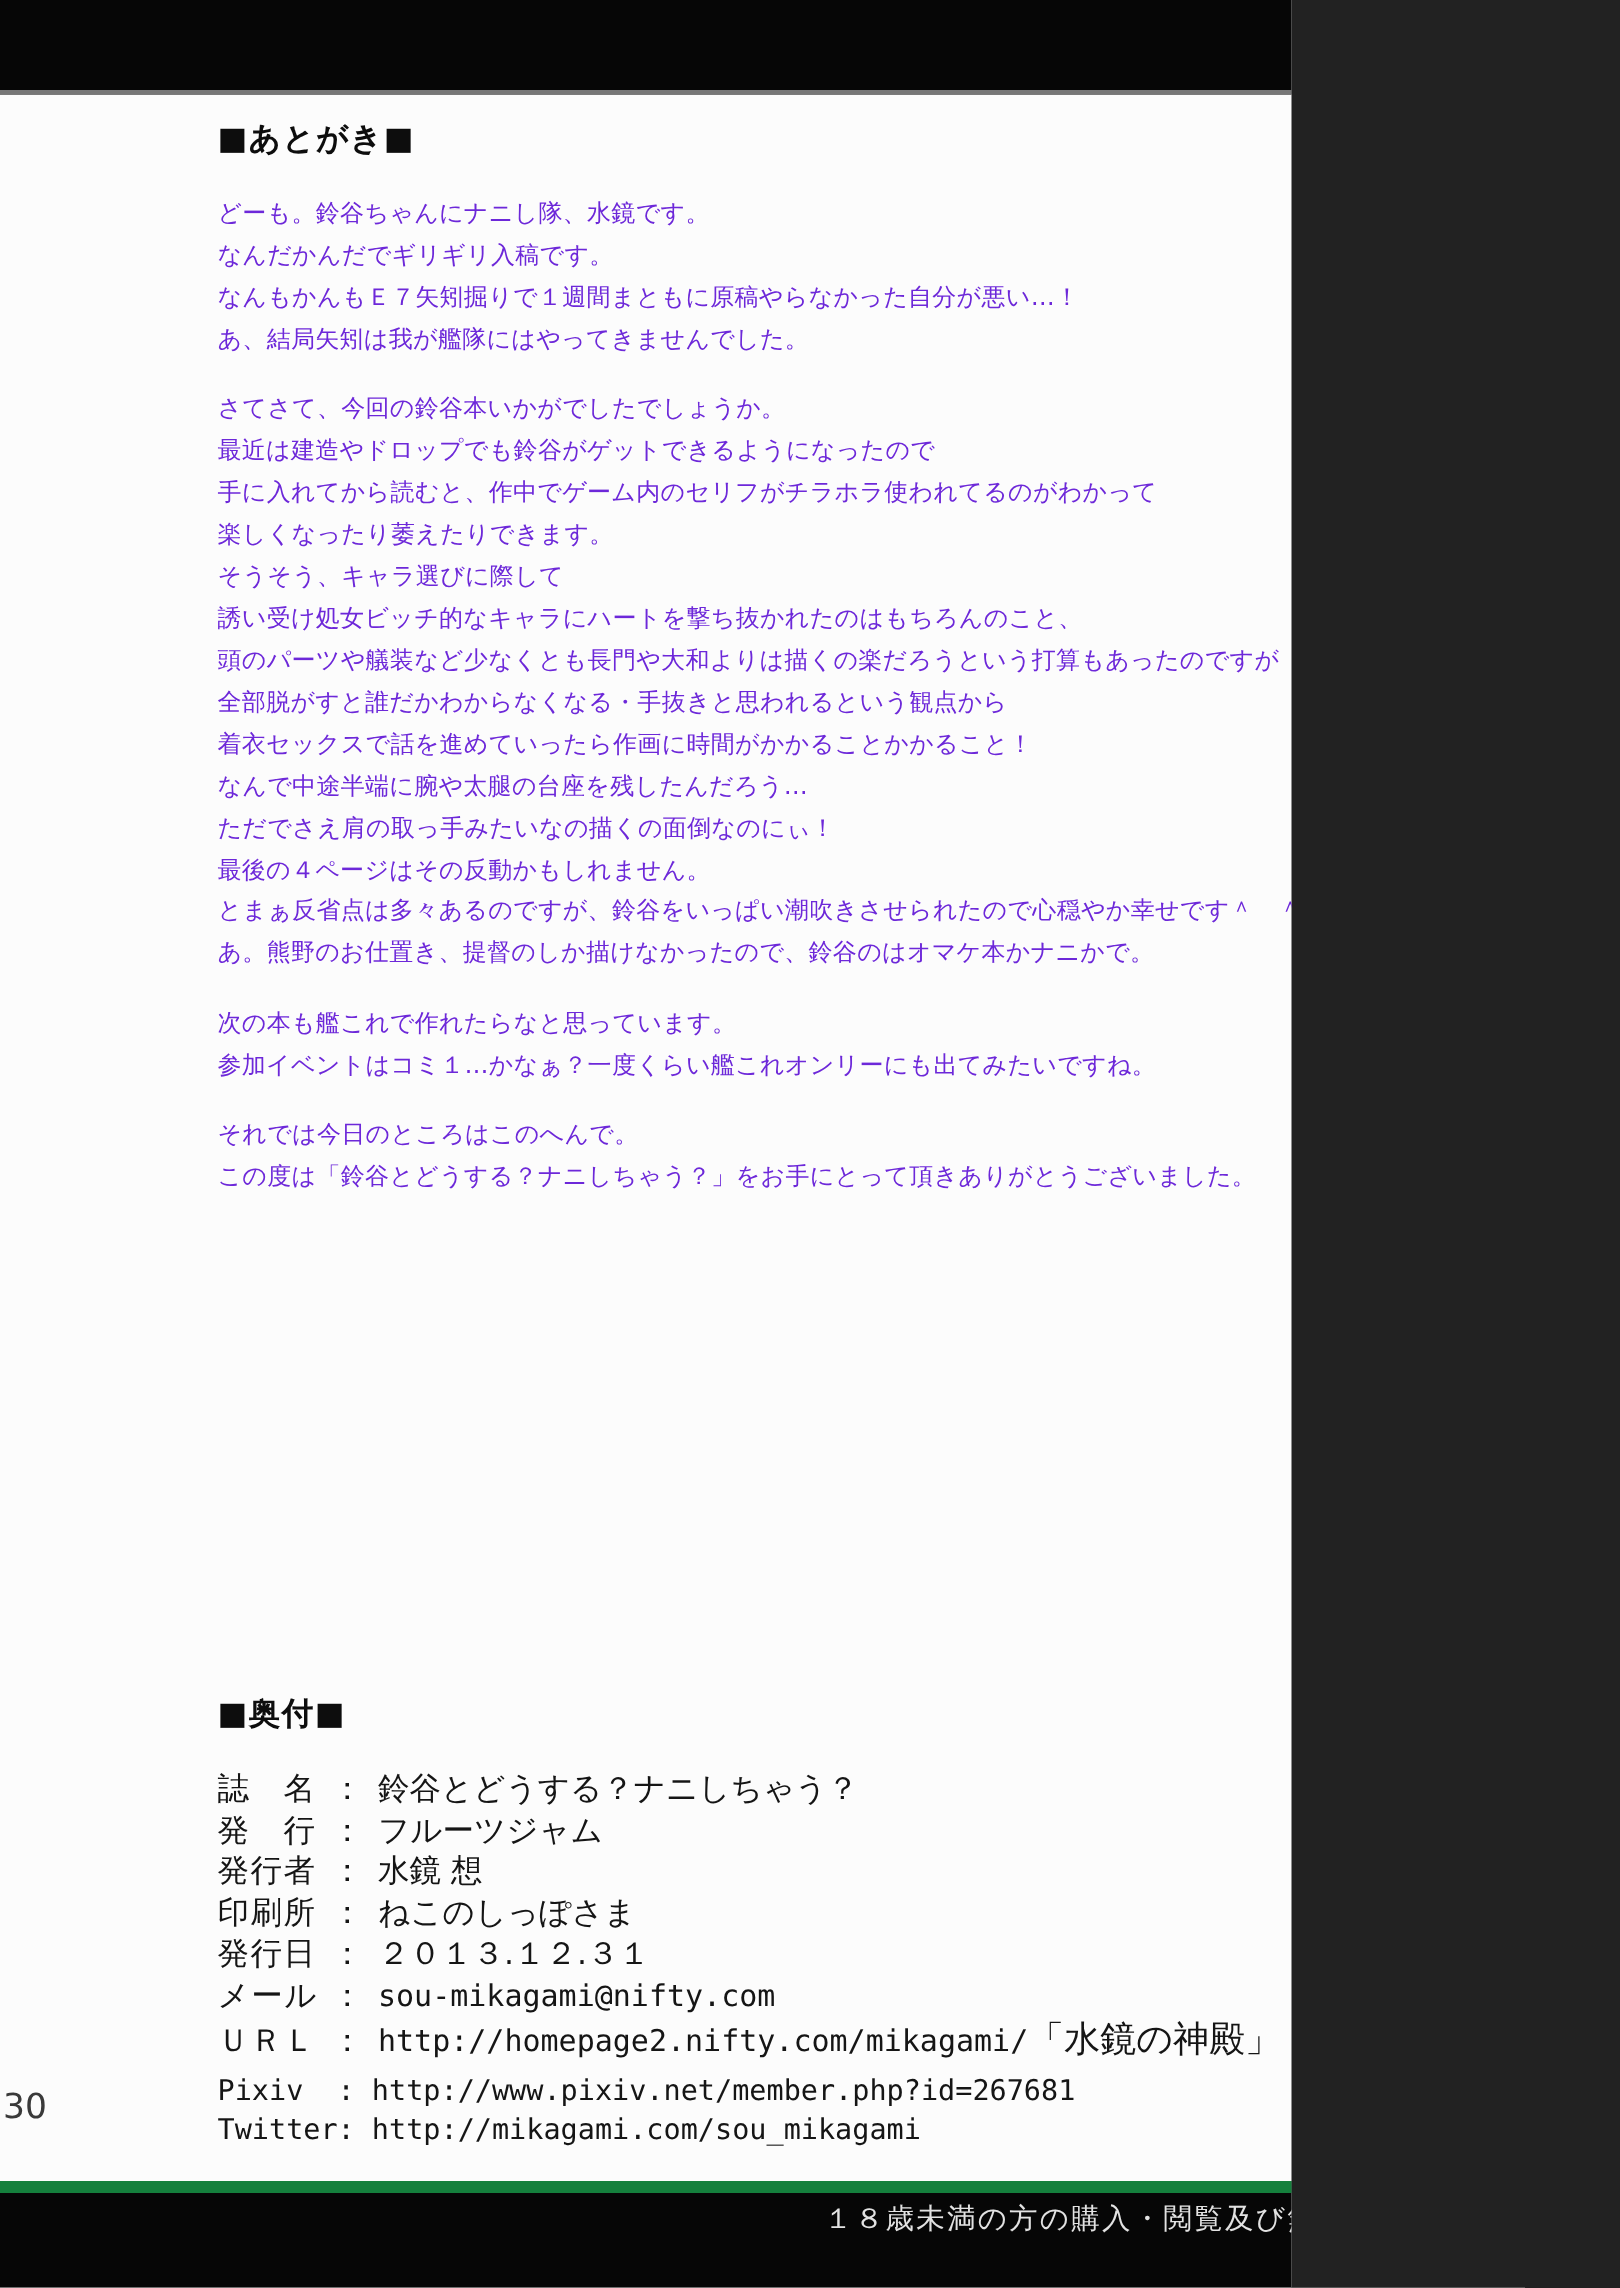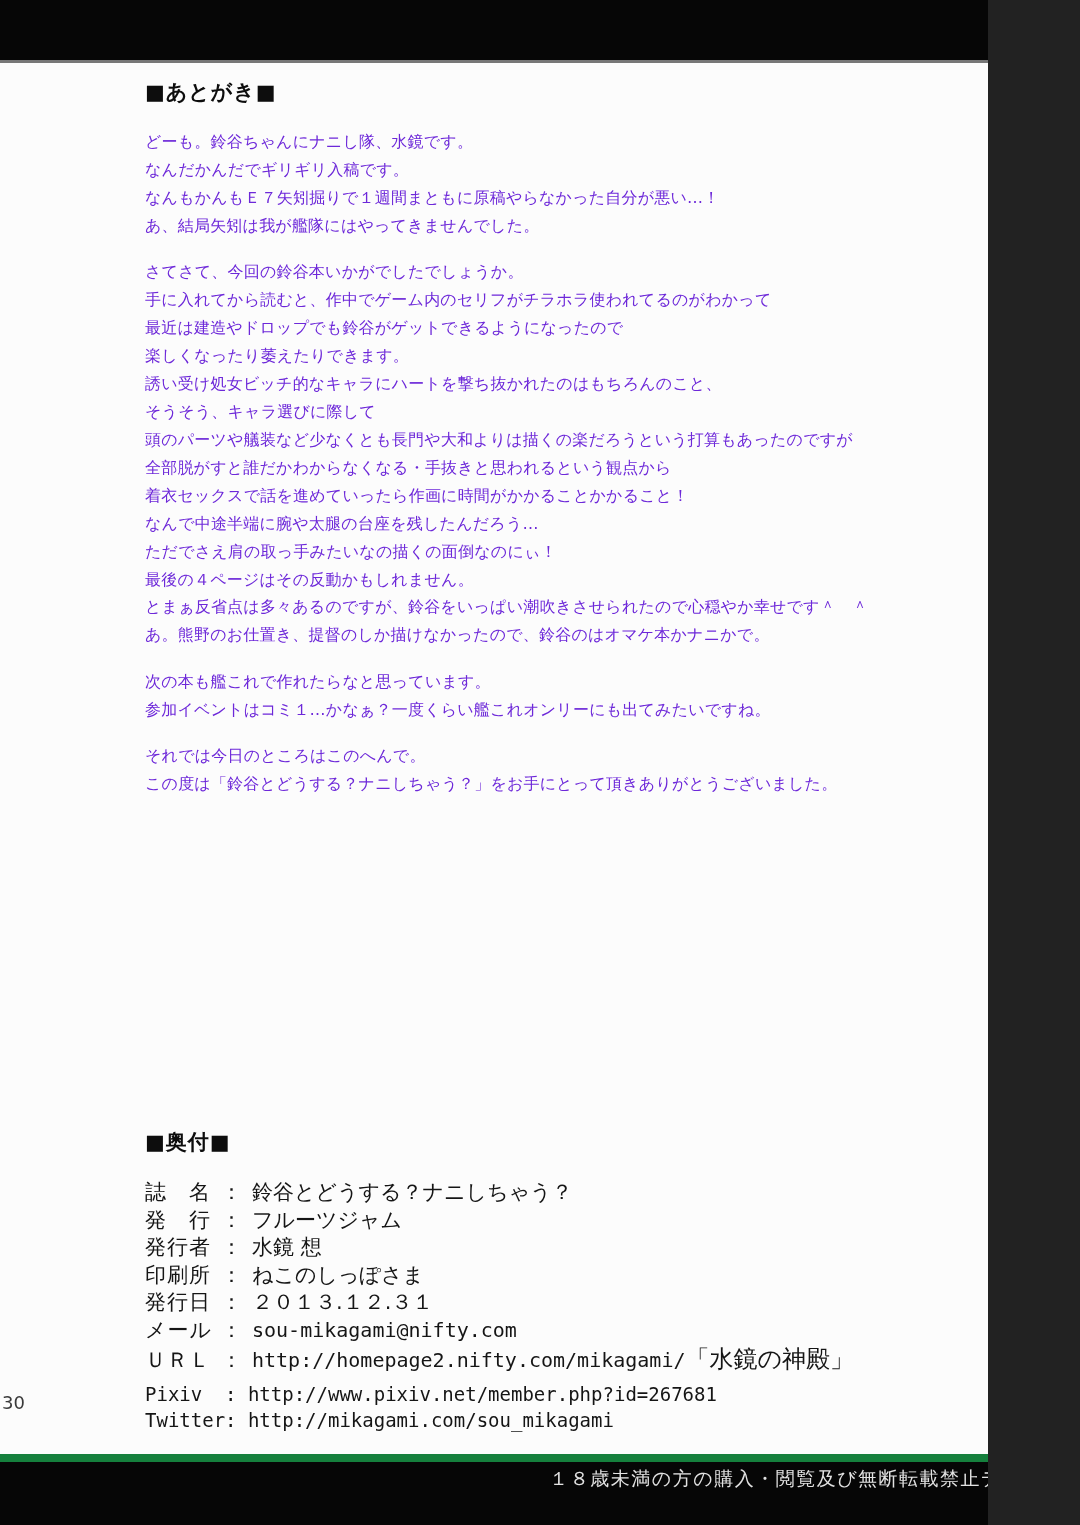--- a/index.html
+++ b/index.html
@@ -1,19 +1,19 @@
 <!DOCTYPE html>
 <html><head>
 <meta charset="utf-8">
 <style>
   * { margin: 0; padding: 0; box-sizing: border-box; }
   html, body { background: #222; }
   .page {
     position: relative;
-    width: 988px;
+    width: 861px;
     height: 1525px;
     background: #fcfcfc;
     overflow: hidden;
     font-family: "DejaVu Sans", "Liberation Sans", sans-serif;
     color: #111;
   }
   .bar { position: absolute; left: 0; width: 1080px; background: #060606; }
   .bar.top { top: 0; height: 63px; border-bottom: 3px solid #777; }
   .bar.bottom { top: 1454px; height: 71px; border-top: 8px solid #15803d; }
   .sec-title {
@@ -62,21 +62,21 @@
     font-size: 19px;
     line-height: 26px;
     color: #151515;
   }
   .link-row { white-space: pre; }
   .link-label { display: inline-block; width: 80px; }
   .page-number {
     position: absolute;
     left: 2px;
     top: 1392px;
-    font-size: 18px;
+    font-size: 23px;
     color: #3a3a3a;
     text-align: right;
   }
   .footer-notice {
     position: absolute;
     right: 57px;
     top: 4px;
     font-size: 19px;
     letter-spacing: 1.5px;
     color: #e2e2e2;
@@ -93,27 +93,27 @@
 
   <div id="paragraphs">
       <div class="para" style="top: 128px;">
         <div class="line">どーも。鈴谷ちゃんにナニし隊、水鏡です。</div>
         <div class="line">なんだかんだでギリギリ入稿です。</div>
         <div class="line">なんもかんもＥ７矢矧掘りで１週間まともに原稿やらなかった自分が悪い…！</div>
         <div class="line">あ、結局矢矧は我が艦隊にはやってきませんでした。</div>
       </div>
       <div class="para" style="top: 258px;">
         <div class="line">さてさて、今回の鈴谷本いかがでしたでしょうか。</div>
+        <div class="line">最近は建造やドロップでも鈴谷がゲットできるようになったので</div>
         <div class="line">手に入れてから読むと、作中でゲーム内のセリフがチラホラ使われてるのがわかって</div>
-        <div class="line">最近は建造やドロップでも鈴谷がゲットできるようになったので</div>
         <div class="line">楽しくなったり萎えたりできます。</div>
       </div>
       <div class="para" style="top: 370px;">
+        <div class="line">そうそう、キャラ選びに際して</div>
         <div class="line">誘い受け処女ビッチ的なキャラにハートを撃ち抜かれたのはもちろんのこと、</div>
-        <div class="line">そうそう、キャラ選びに際して</div>
         <div class="line">頭のパーツや艤装など少なくとも長門や大和よりは描くの楽だろうという打算もあったのですが</div>
         <div class="line">全部脱がすと誰だかわからなくなる・手抜きと思われるという観点から</div>
         <div class="line">着衣セックスで話を進めていったら作画に時間がかかることかかること！</div>
         <div class="line">なんで中途半端に腕や太腿の台座を残したんだろう…</div>
         <div class="line">ただでさえ肩の取っ手みたいなの描くの面倒なのにぃ！</div>
         <div class="line">最後の４ページはその反動かもしれません。</div>
       </div>
       <div class="para" style="top: 593px;">
         <div class="line">とまぁ反省点は多々あるのですが、鈴谷をいっぱい潮吹きさせられたので心穏やか幸せです＾　＾</div>
         <div class="line">あ。熊野のお仕置き、提督のしか描けなかったので、鈴谷のはオマケ本かナニかで。</div>

